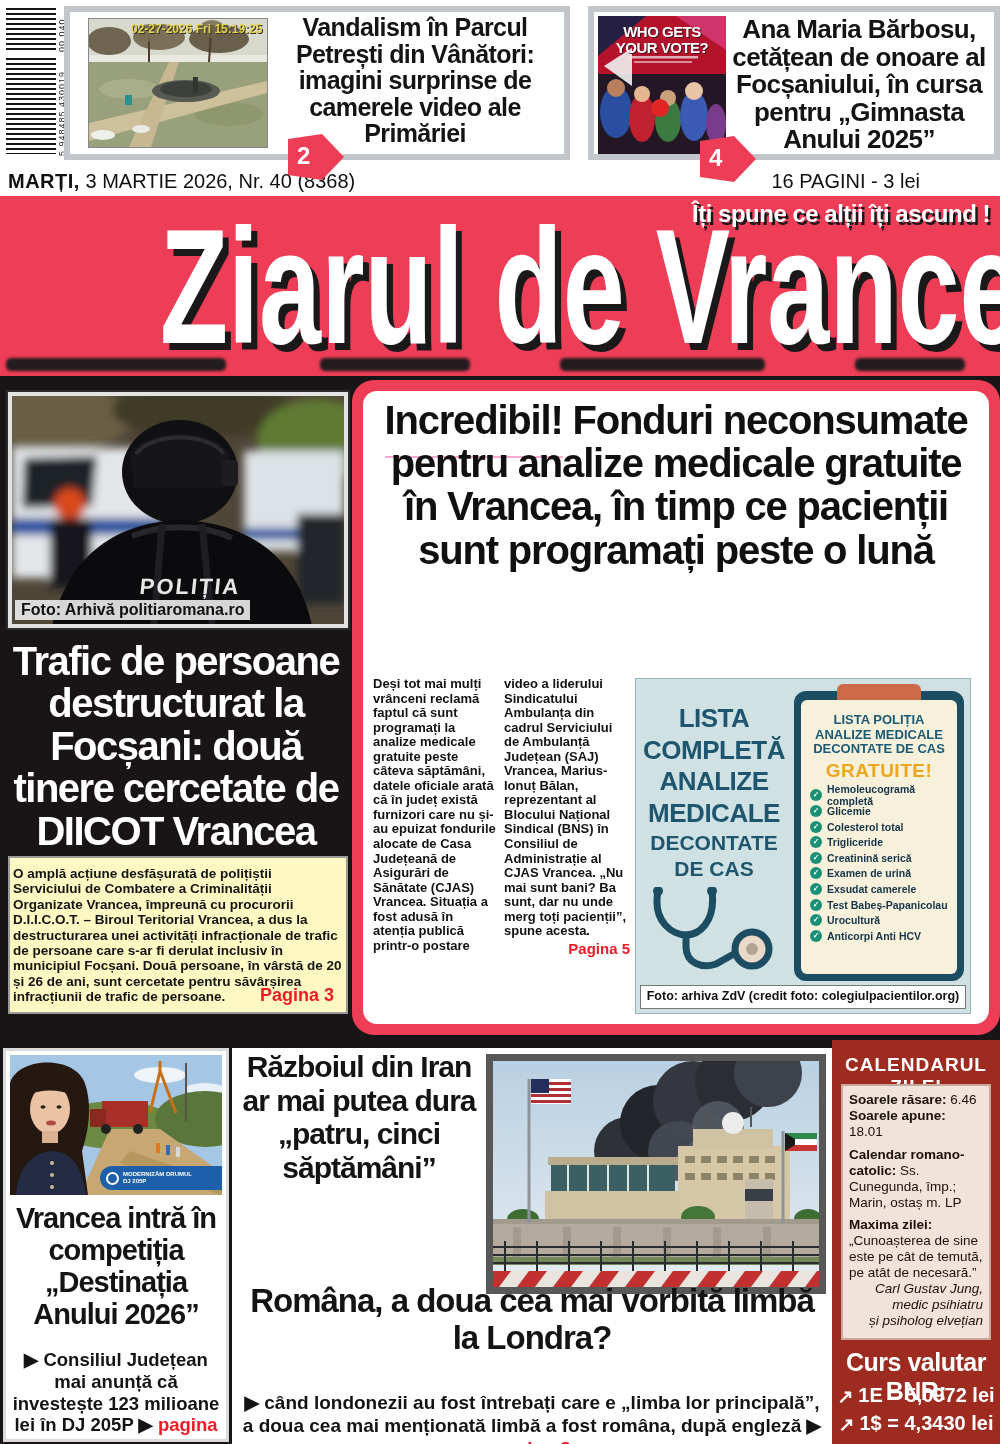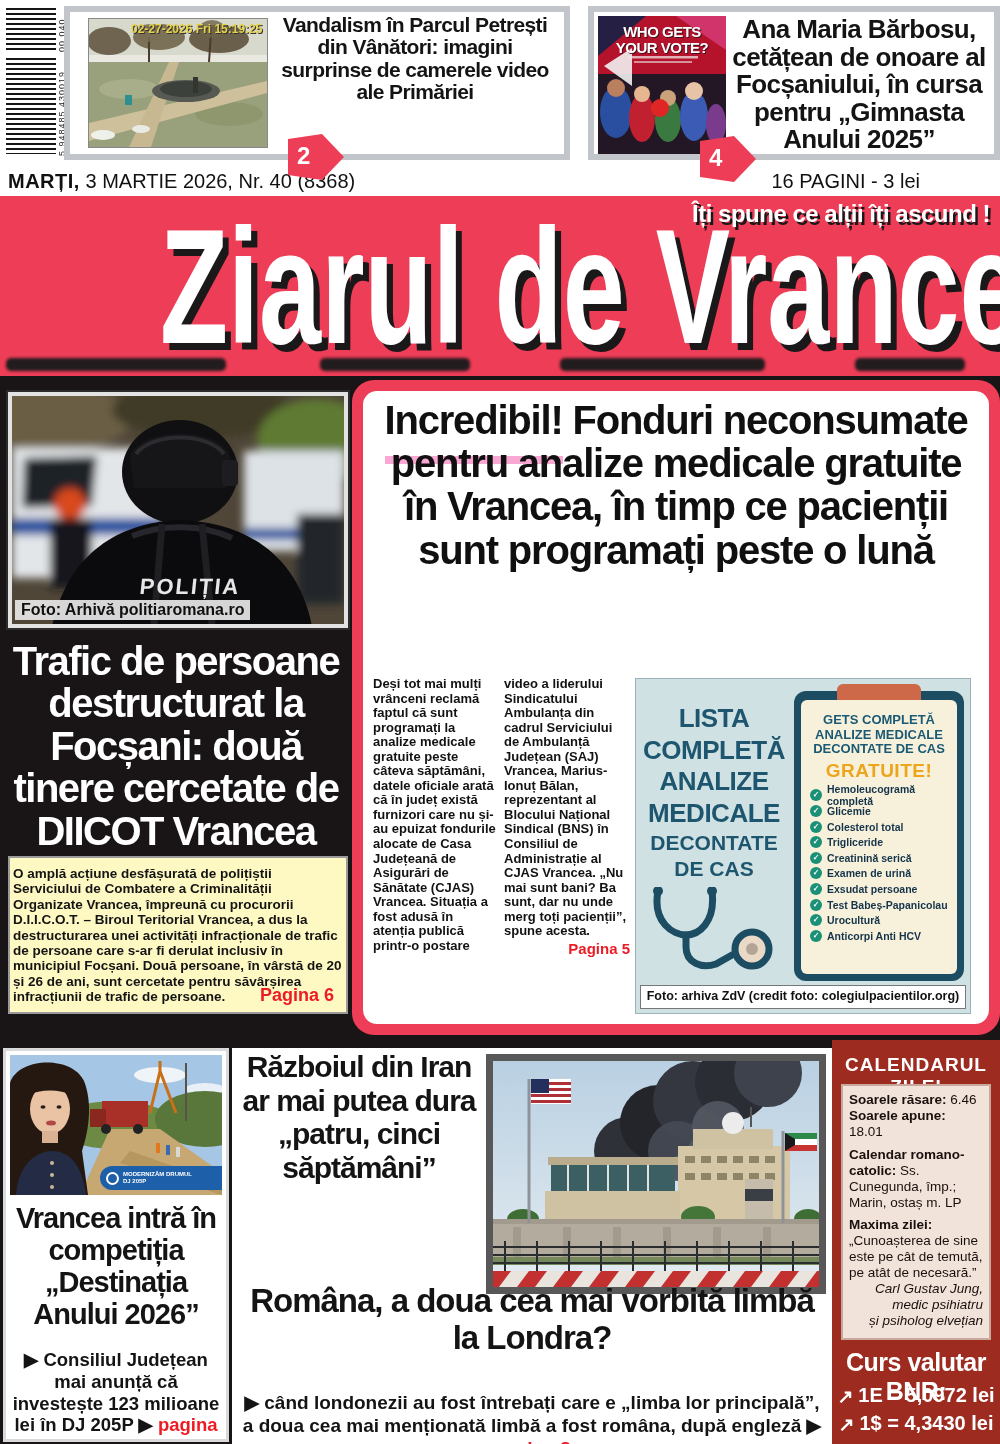--- a/index.html
+++ b/index.html
@@ -46,21 +46,21 @@
   .lheadline{position:absolute;left:0;top:640px;width:352px;text-align:center;color:#fff;font-weight:bold;
         font-size:40px;line-height:1.06;letter-spacing:-1.5px;}
   .lsummary{position:absolute;left:8px;top:856px;width:340px;height:158px;background:#fef9c3;border:2px solid #9a9a9a;
         box-sizing:border-box;padding:8px 3px;font-size:13.5px;font-weight:bold;line-height:1.14;color:#141414;}
   .lsummary .pref{position:absolute;right:12px;bottom:6px;color:#ed1c24;font-size:18px;}
   
   .redbox{position:absolute;left:352px;top:380px;width:648px;height:655px;background:#ee3d57;border-radius:22px;}
   .redbox .inner{position:absolute;left:11px;top:11px;right:11px;bottom:11px;background:#fff;border-radius:14px;}
   .mainhead{position:absolute;left:8px;right:8px;top:8px;text-align:center;font-weight:bold;color:#101010;
         font-size:40px;line-height:1.08;letter-spacing:-1.2px;}
-  .mainhead .u{border-bottom:8px solid #f9a8d4;padding-bottom:14px;}
+  .mainhead .u{border-bottom:2px solid #f9a8d4;padding-bottom:14px;}
   .col{position:absolute;top:286px;font-size:13px;font-weight:bold;line-height:1.12;color:#121212;}
   .col .pref{display:block;text-align:right;color:#ed1c24;font-size:15px;margin-top:2px;}
   
   .info{position:absolute;left:272px;top:287px;width:336px;height:336px;background:#cfe1e3;
         border:1px solid #9bb2b8;box-sizing:border-box;overflow:hidden;}
   .info-left{position:absolute;left:2px;top:24px;width:152px;text-align:center;color:#1f566f;font-weight:bold;}
   .il-big{font-size:26px;line-height:1.22;letter-spacing:-0.5px;}
   .il-small{font-size:21px;line-height:1.25;}
   .clip-board{position:absolute;left:158px;top:12px;width:170px;height:290px;background:#1d4d63;border-radius:12px;}
   .clip{position:absolute;left:50%;transform:translateX(-50%);top:-7px;width:84px;height:22px;background:#cd6848;
@@ -146,21 +146,21 @@
           <ellipse cx="52" cy="110" rx="9" ry="4" fill="#e9ebe4"></ellipse>
           <rect x="36" y="76" width="7" height="10" fill="#2e8f8f"></rect>
           <line x1="60" y1="43" x2="60" y2="18" stroke="#4a3c2e" stroke-width="2"></line>
           <line x1="120" y1="43" x2="122" y2="14" stroke="#4a3c2e" stroke-width="2"></line>
           <ellipse cx="60" cy="14" rx="12" ry="9" fill="#7a6e55" opacity=".8"></ellipse>
           <ellipse cx="123" cy="10" rx="13" ry="9" fill="#6f6349" opacity=".8"></ellipse>
           <rect x="104" y="58" width="5" height="16" fill="#33362f"></rect>
         </svg>
         <span class="stamp">02-27-2026 Fri 15:19:25</span>
       </div>
-      <div class="teaser-headline" style="left:200px;right:4px;top:2px;font-size:21px;">Vandalism în Parcul Petrești din Vânători: imagini surprinse de camerele video ale Primăriei</div>
+      <div class="teaser-headline" style="left:200px;right:4px;top:2px;font-size:25px;">Vandalism în Parcul Petrești din Vânători: imagini surprinse de camerele video ale Primăriei</div>
     </div>
     <div class="badge" style="left:288px;top:134px;">
       <svg width="56" height="46" viewBox="0 0 56 46">
           <polygon points="0,5 34,0 56,23 34,46 0,41" fill="#ee3d57"></polygon>
         </svg>
       <span>2</span>
     </div>
 
     <div class="teaser" style="left:588px;top:6px;width:412px;height:154px;">
       <div class="cover" style="left:4px;top:4px;width:128px;height:138px;">
@@ -246,21 +246,21 @@
       <rect x="210" y="64" width="16" height="26" rx="4" fill="#1d1d21"></rect>
     </svg>
     <span class="politia">POLIȚIA</span>
     <span class="cap">Foto: Arhivă politiaromana.ro</span>
   </div>
 
   <div class="lheadline">Trafic de persoane destructurat la Focșani: două tinere cercetate de DIICOT Vrancea</div>
 
   <div class="lsummary">
     <span>O amplă acțiune desfășurată de polițiștii Serviciului de Combatere a Criminalității Organizate Vrancea, împreună cu procurorii D.I.I.C.O.T. – Biroul Teritorial Vrancea, a dus la destructurarea unei activități infracționale de trafic de persoane care s-ar fi derulat inclusiv în municipiul Focșani. Două persoane, în vârstă de 20 și 26 de ani, sunt cercetate pentru săvârșirea infracțiunii de trafic de persoane.</span>
-    <span class="pref">Pagina 6</span>
+    <span class="pref">Pagina 3</span>
   </div>
 
   <div class="redbox">
     <div class="inner">
       <div class="mainhead">
         <span class="u">Incredibil!</span><span> Fonduri neconsumate pentru analize medicale gratuite în Vrancea, în timp ce pacienții sunt programați peste o lună</span>
       </div>
       <div class="col" style="left:10px;width:124px;">Deși tot mai mulți vrânceni reclamă faptul că sunt programați la analize medicale gratuite peste câteva săptămâni, datele oficiale arată că în județ există furnizori care nu și-au epuizat fondurile alocate de Casa Județeană de Asigurări de Sănătate (CJAS) Vrancea. Situația a fost adusă în atenția publică printr-o postare</div>
       <div class="col" style="left:141px;width:126px;">
         <span>video a liderului Sindicatului Ambulanța din cadrul Serviciului de Ambulanță Județean (SAJ) Vrancea, Marius-Ionuț Bălan, reprezentant al Blocului Național Sindical (BNS) în Consiliul de Administrație al CJAS Vrancea. „Nu mai sunt bani? Ba sunt, dar nu unde merg toți pacienții”, spune acesta.</span>
@@ -280,21 +280,21 @@
           <path d="M18,4 C12,36 34,48 46,48 C58,48 76,36 72,4" stroke="#1d4d63" stroke-width="7" fill="none" stroke-linecap="round"></path>
           <path d="M46,48 L46,60 C46,76 62,82 76,77 L92,68" stroke="#1d4d63" stroke-width="7" fill="none" stroke-linecap="round"></path>
           <circle cx="112" cy="62" r="17" fill="#ead9c6" stroke="#1d4d63" stroke-width="7"></circle>
           <circle cx="112" cy="62" r="6" fill="#b3a595"></circle>
           <circle cx="18" cy="4" r="5" fill="#1d4d63"></circle>
             <circle cx="72" cy="4" r="5" fill="#1d4d63"></circle>
         </svg>
         <div class="clip-board">
           <div class="clip"></div>
           <div class="paper">
-            <div class="pb-title">GETS COMPLETĂ ANALIZE MEDICALE DECONTATE DE CAS</div>
+            <div class="pb-title">LISTA POLIȚIA ANALIZE MEDICALE DECONTATE DE CAS</div>
             <div class="pb-sub">GRATUITE!</div>
             <ul class="pb-list">
               <li>
                   <span class="chk">✓</span>
                   <span>Hemoleucogramă completă</span>
                 </li>
               <li>
                   <span class="chk">✓</span>
                   <span>Glicemie</span>
                 </li>
@@ -309,21 +309,21 @@
               <li>
                   <span class="chk">✓</span>
                   <span>Creatinină serică</span>
                 </li>
               <li>
                   <span class="chk">✓</span>
                   <span>Examen de urină</span>
                 </li>
               <li>
                   <span class="chk">✓</span>
-                  <span>Exsudat persoane</span>
+                  <span>Exsudat camerele</span>
                 </li>
               <li>
                   <span class="chk">✓</span>
                   <span>Test Babeș-Papanicolau</span>
                 </li>
               <li>
                   <span class="chk">✓</span>
                   <span>Urocultură</span>
                 </li>
               <li>

